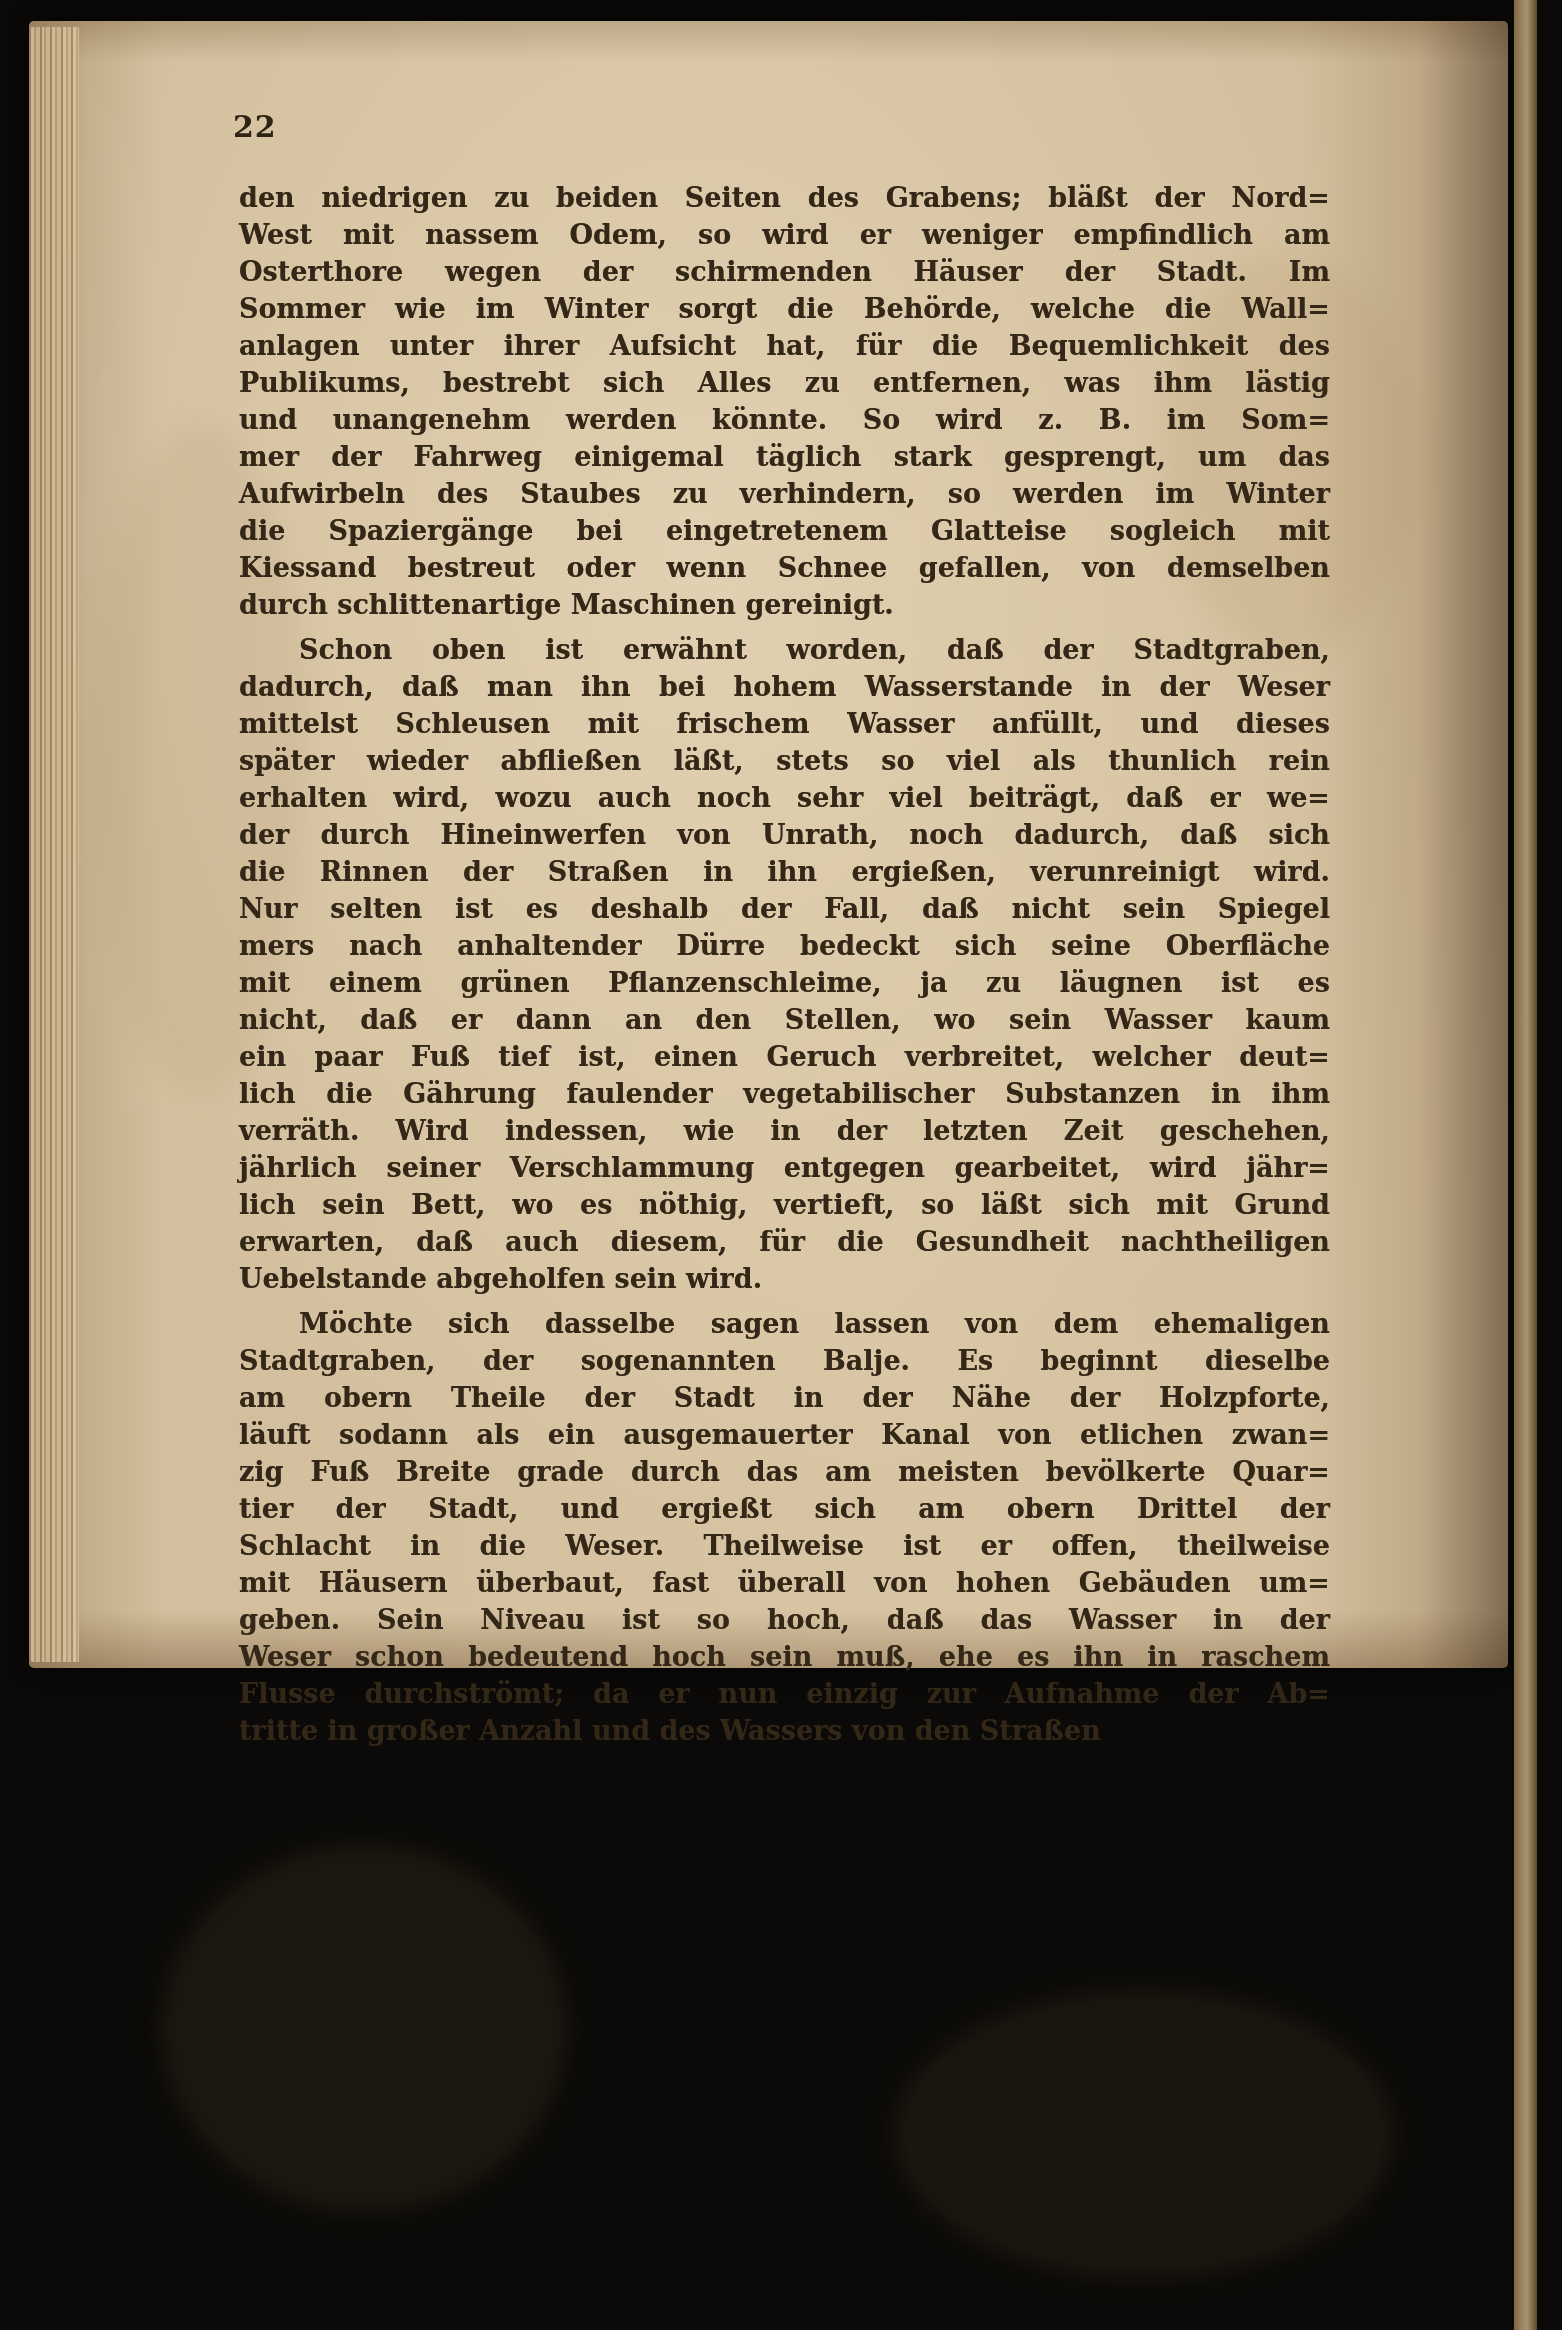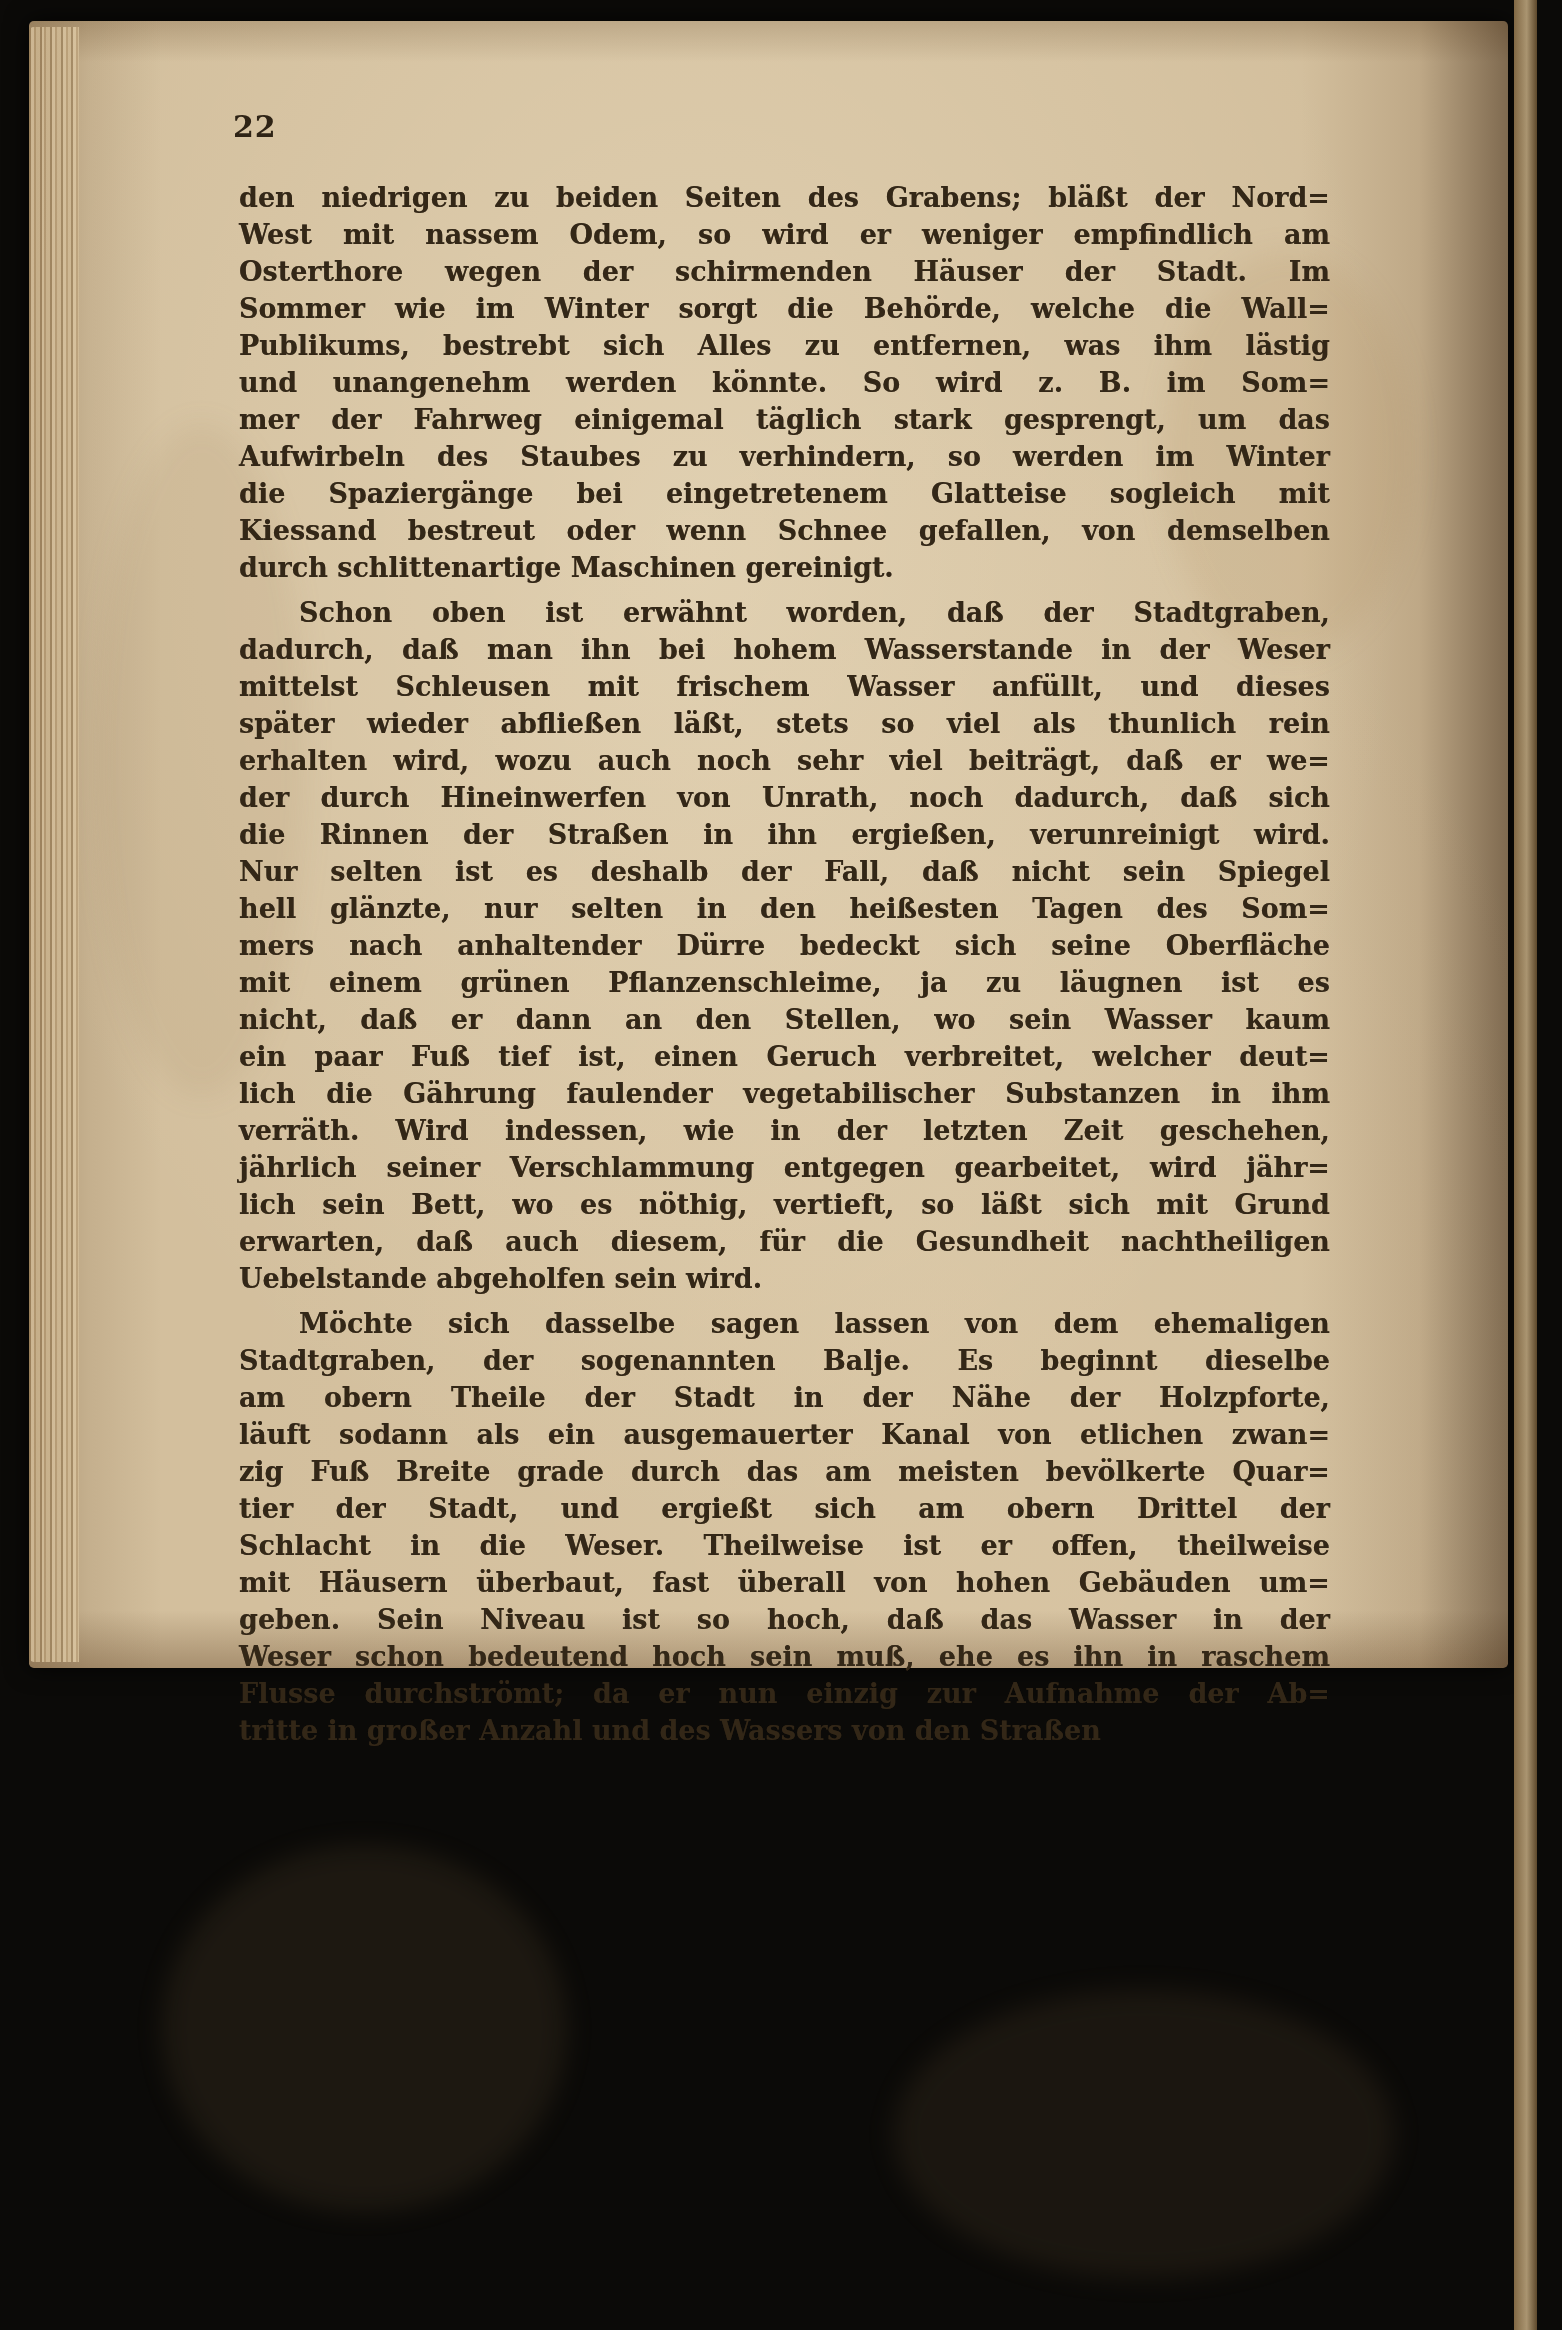--- a/index.html
+++ b/index.html
@@ -126,38 +126,38 @@
   <div class="blotch b4"></div>
 
   <div class="page-number">22</div>
 
   <div class="text-block">
       <div class="paragraph">
         <div class="line">den niedrigen zu beiden Seiten des Grabens; bläßt der Nord=</div>
         <div class="line">West mit nassem Odem, so wird er weniger empfindlich am</div>
         <div class="line">Osterthore wegen der schirmenden Häuser der Stadt. Im</div>
         <div class="line">Sommer wie im Winter sorgt die Behörde, welche die Wall=</div>
+        <div class="line">anlagen unter ihrer Aufsicht hat, für die Bequemlichkeit des</div>
         <div class="line">Publikums, bestrebt sich Alles zu entfernen, was ihm lästig</div>
         <div class="line">und unangenehm werden könnte. So wird z. B. im Som=</div>
         <div class="line">mer der Fahrweg einigemal täglich stark gesprengt, um das</div>
         <div class="line">Aufwirbeln des Staubes zu verhindern, so werden im Winter</div>
         <div class="line">die Spaziergänge bei eingetretenem Glatteise sogleich mit</div>
         <div class="line">Kiessand bestreut oder wenn Schnee gefallen, von demselben</div>
         <div class="line last">durch schlittenartige Maschinen gereinigt.</div>
       </div>
       <div class="paragraph indent">
         <div class="line">Schon oben ist erwähnt worden, daß der Stadtgraben,</div>
         <div class="line">dadurch, daß man ihn bei hohem Wasserstande in der Weser</div>
         <div class="line">mittelst Schleusen mit frischem Wasser anfüllt, und dieses</div>
         <div class="line">später wieder abfließen läßt, stets so viel als thunlich rein</div>
         <div class="line">erhalten wird, wozu auch noch sehr viel beiträgt, daß er we=</div>
         <div class="line">der durch Hineinwerfen von Unrath, noch dadurch, daß sich</div>
         <div class="line">die Rinnen der Straßen in ihn ergießen, verunreinigt wird.</div>
         <div class="line">Nur selten ist es deshalb der Fall, daß nicht sein Spiegel</div>
-        <div class="line">hell glänzte, nur selten in den heißesten Tagen des Som=</div>
         <div class="line">mers nach anhaltender Dürre bedeckt sich seine Oberfläche</div>
         <div class="line">mit einem grünen Pflanzenschleime, ja zu läugnen ist es</div>
         <div class="line">nicht, daß er dann an den Stellen, wo sein Wasser kaum</div>
         <div class="line">ein paar Fuß tief ist, einen Geruch verbreitet, welcher deut=</div>
         <div class="line">lich die Gährung faulender vegetabilischer Substanzen in ihm</div>
         <div class="line">verräth. Wird indessen, wie in der letzten Zeit geschehen,</div>
         <div class="line">jährlich seiner Verschlammung entgegen gearbeitet, wird jähr=</div>
         <div class="line">lich sein Bett, wo es nöthig, vertieft, so läßt sich mit Grund</div>
         <div class="line">erwarten, daß auch diesem, für die Gesundheit nachtheiligen</div>
         <div class="line last">Uebelstande abgeholfen sein wird.</div>

